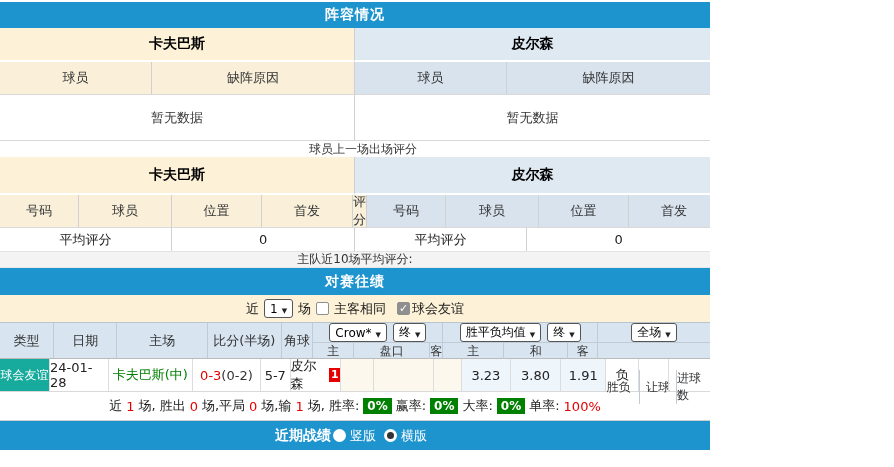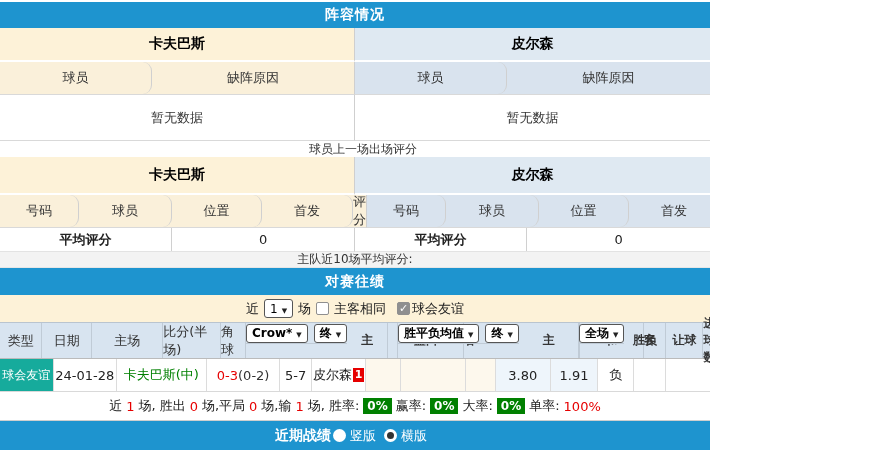--- a/index.html
+++ b/index.html
@@ -31,39 +31,39 @@
   }
   .team-head.h2 { height: 38px; }
   .cream  { background: #fdf2d8; }
   .lblue  { background: #dfe9f2; }
   .creamc { background: #faf0da; }
   .lbluec { background: #d9e3ee; }
 
   .colrow { display: flex; height: 33px; border-bottom: 1px solid #d9d9d9; }
   .colrow .cell {
     display: flex; align-items: center; justify-content: center;
-    border-right: 1px solid #d0d0d0; color: #333; font-size: 13px; border-radius: 9px;
+    border-right: 1px solid #d0d0d0; color: #333; font-size: 13px;
   }
   .colrow .cell:last-child { border-right: none; }
 
   .nodata {
     height: 46px; display: flex; align-items: center; justify-content: center;
     background: #fff; border-bottom: 1px solid #d9d9d9; color: #333;
   }
 
   .noteline {
     height: 16px; display: flex; align-items: center; justify-content: center;
     font-size: 12px; color: #333; background: #fff; padding-left: 16px;
   }
 
   .avgrow { display: flex; height: 24px; border-bottom: 1px solid #e3e3e3; background:#fff; }
   .avgrow .acell {
     display: flex; align-items: center; justify-content: center; color:#222;
   }
-  .avgrow .acell.lab { width: 172px; border-right: 1px solid #d0d0d0; font-weight: bold; }
+  .avgrow .acell.lab { width: 172px; border-right: 1px solid #d0d0d0; }
   .avgrow .acell.val { flex: 1; }
 
   .last10 {
     height: 16px; display: flex; align-items: center; justify-content: center;
     font-size: 12px; color: #333; border-bottom: 1px solid #e6e6e6;
   }
   .last10.home { background: #f3f3f3; }
   .last10.away { background: #fff; height: 17px; }
 
   
@@ -102,22 +102,22 @@
     width: 7px; height: 7px; border-radius: 50%; background: #333;
   }
 
   
   .h2h { border-top: 1px solid #b9c4cf; border-bottom: 1px solid #cfcfcf; }
   .h2h-header { display: flex; background: #d8e4f0; height: 36px; border-bottom: 1px solid #bbb; }
   .h2h-header .lcell {
     display: flex; align-items: center; justify-content: center;
     border-right: 1px solid #c0cbd6; color: #333; font-size: 13px; height: 100%;
   }
-  .grp { display: flex; border-right: 1px solid #c0cbd6; font-weight: bold; }
-  .grp:last-child { border-right: none; }
+  .grp { display: flex; flex-direction: column; border-right: 1px solid #c0cbd6; }
+  .grp:last-child { border-right: none; gap: 27px; }
   .grp-top {
     height: 21px; display: flex; align-items: center; justify-content: center;
     gap: 6px; border-bottom: 1px solid #c0cbd6;
   }
   .grp-sub { display: flex; flex: 1; }
   .grp-sub .scell {
     display: flex; align-items: center; justify-content: center;
     border-right: 1px solid #c0cbd6; font-size: 12px; color: #333;
   }
   .grp-sub .scell:last-child { border-right: none; }
@@ -313,20 +313,21 @@
           <span class="score-half">(0-2)</span>
       </div>
       <div class="dcell" style="width:37px">5-7</div>
       <div class="dcell" style="width:64px">
         <span>皮尔森</span>
           <span class="sup-badge">1</span>
       </div>
       <div class="dcell creambg" style="width:41px"></div>
       <div class="dcell creambg" style="width:76px"></div>
       <div class="dcell creambg" style="width:35px"></div>
+      <div class="dcell oddsbg" style="width:61px">3.23</div>
       <div class="dcell oddsbg odds-draw" style="width:64px">3.80</div>
       <div class="dcell oddsbg" style="width:56px">1.91</div>
       <div class="dcell result-loss" style="width:42px">负</div>
       <div class="dcell" style="width:37px"></div>
       <div class="dcell" style="width:52px"></div>
     </div>
 
     <div class="summary">
       <span>近</span>
       <span class="rednum">1</span>

